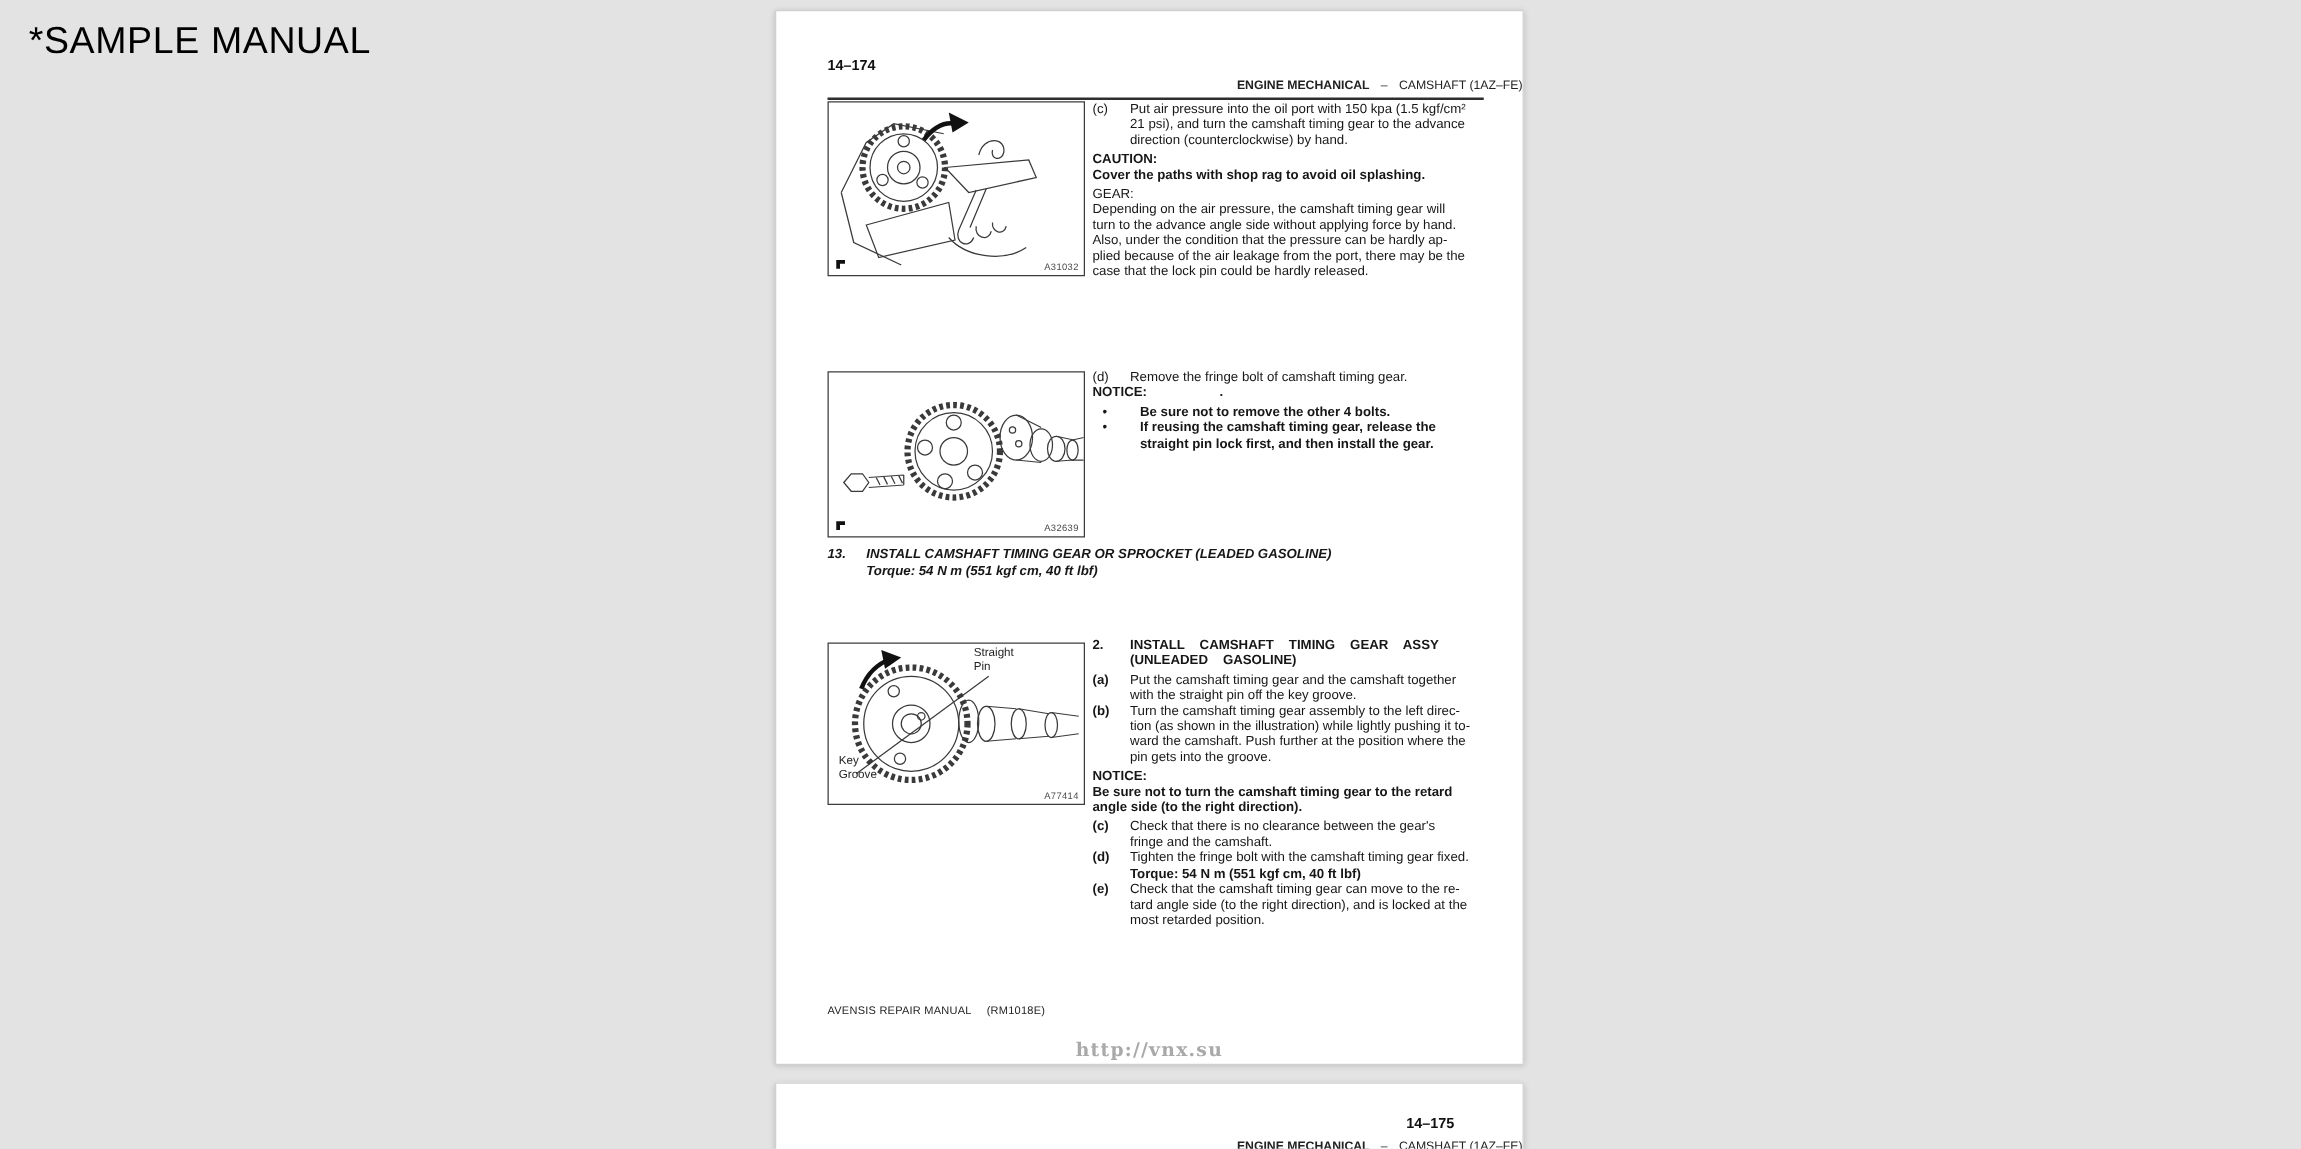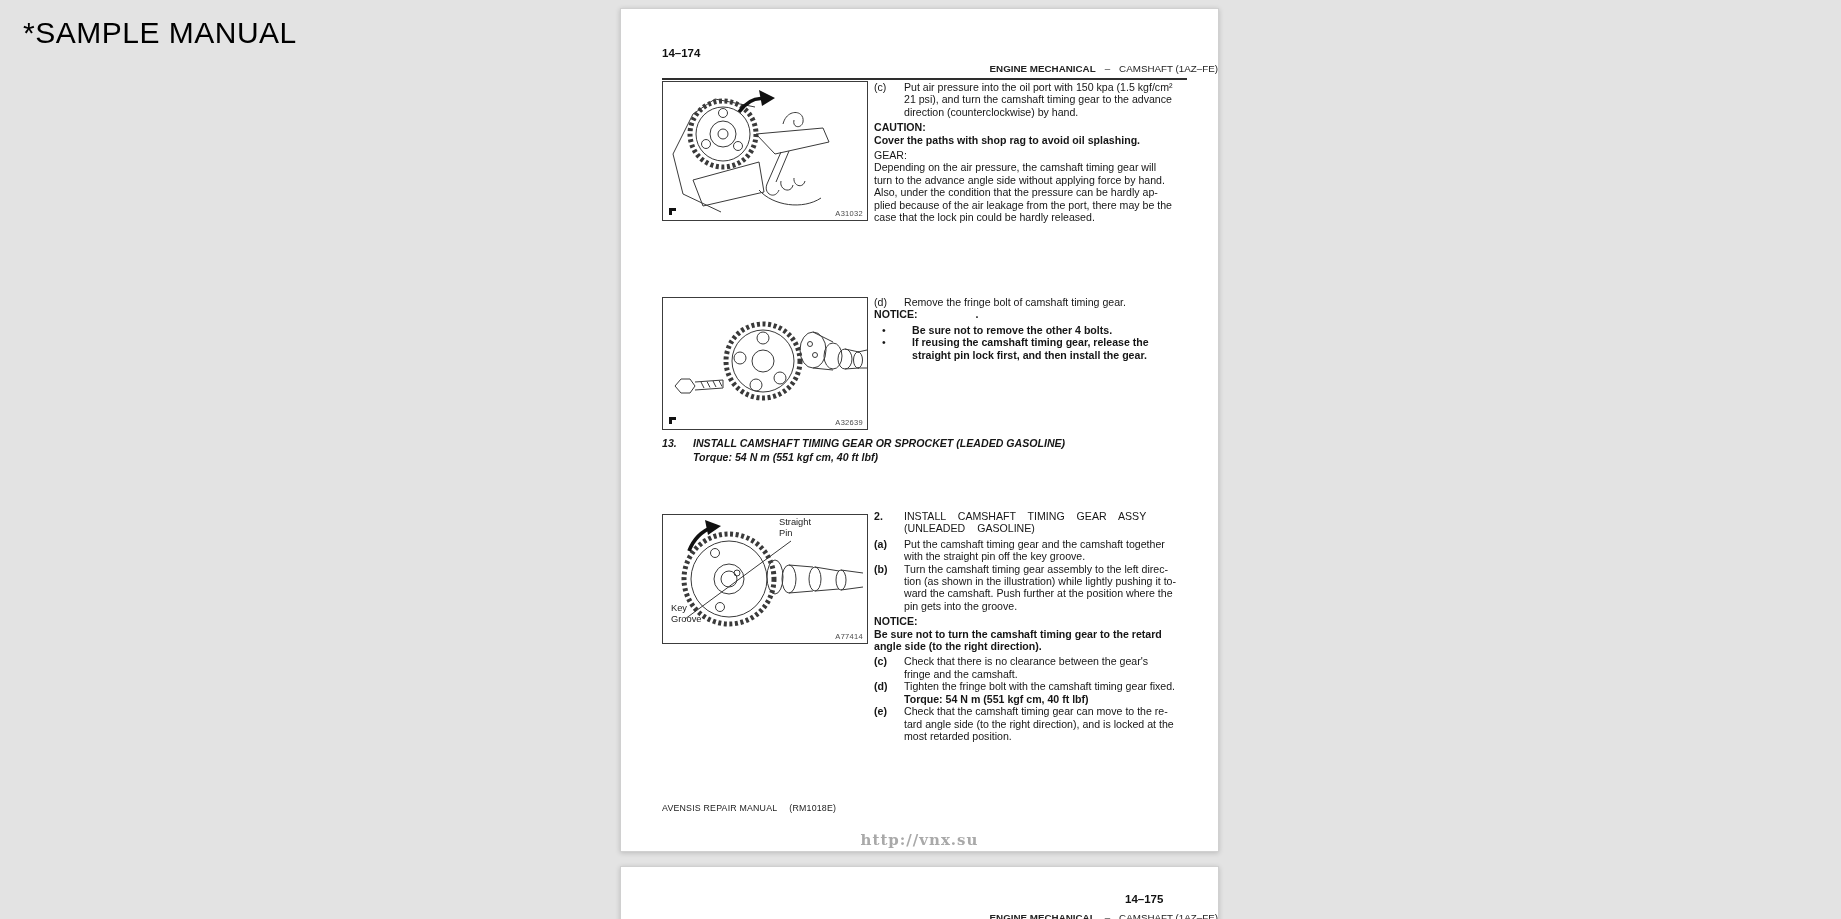--- a/index.html
+++ b/index.html
@@ -49,21 +49,21 @@
   .step .mk{flex:none;width:30px;}
   .step .bd{flex:1;}
   .gap{margin-top:3px;}
   .notice-dot{display:inline-block;margin-left:58px;font-weight:bold;}
   .item13{
     position:absolute;left:41px;width:528px;
     font-size:10.6px;line-height:12.6px;font-weight:bold;color:#161616;
   }
   .item13 .mk{flex:none;width:31px;}
   .t14 .mk{font-weight:bold;}
-  .t14 .ttl{font-weight:normal;word-spacing:9px;}
+  .t14 .ttl{font-weight:bold;word-spacing:9px;}
   .footer{
     position:absolute;left:41px;top:794px;font-size:8.8px;color:#222;letter-spacing:.2px;
   }
   .footer span{margin-right:12px;text-align:center;}
   .watermark{
     position:absolute;left:0;right:0;top:822px;text-align:center;
     font-family:"DejaVu Serif",serif;font-weight:bold;
     font-size:15px;color:#a9a9a9;letter-spacing:1px;
   }
   .ln{stroke:#3a3a3a;stroke-width:1;fill:none;}

